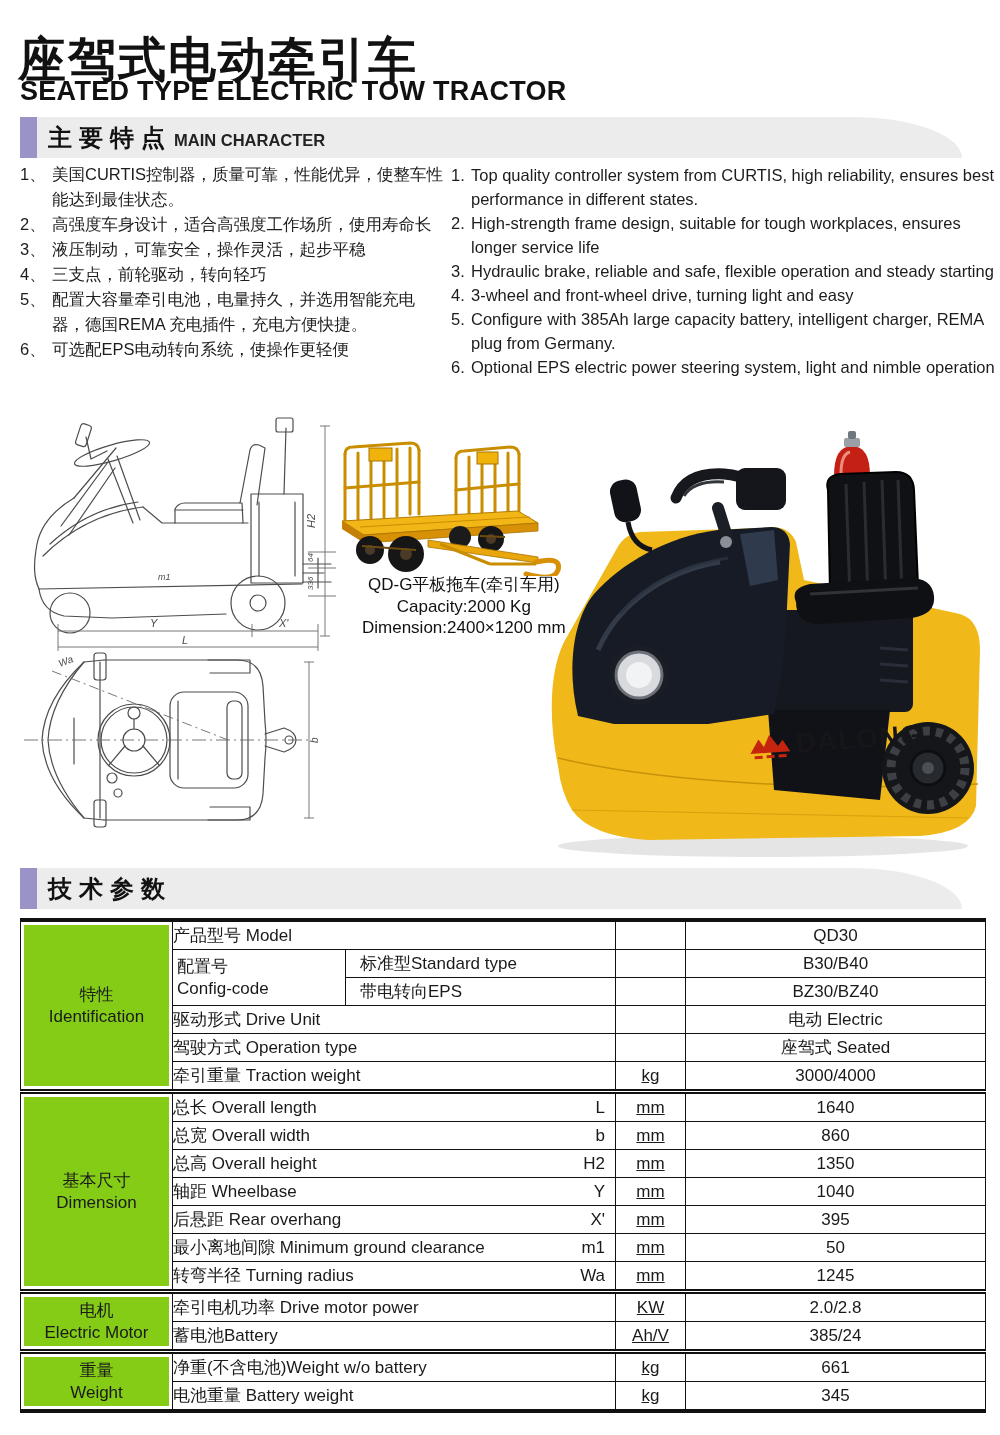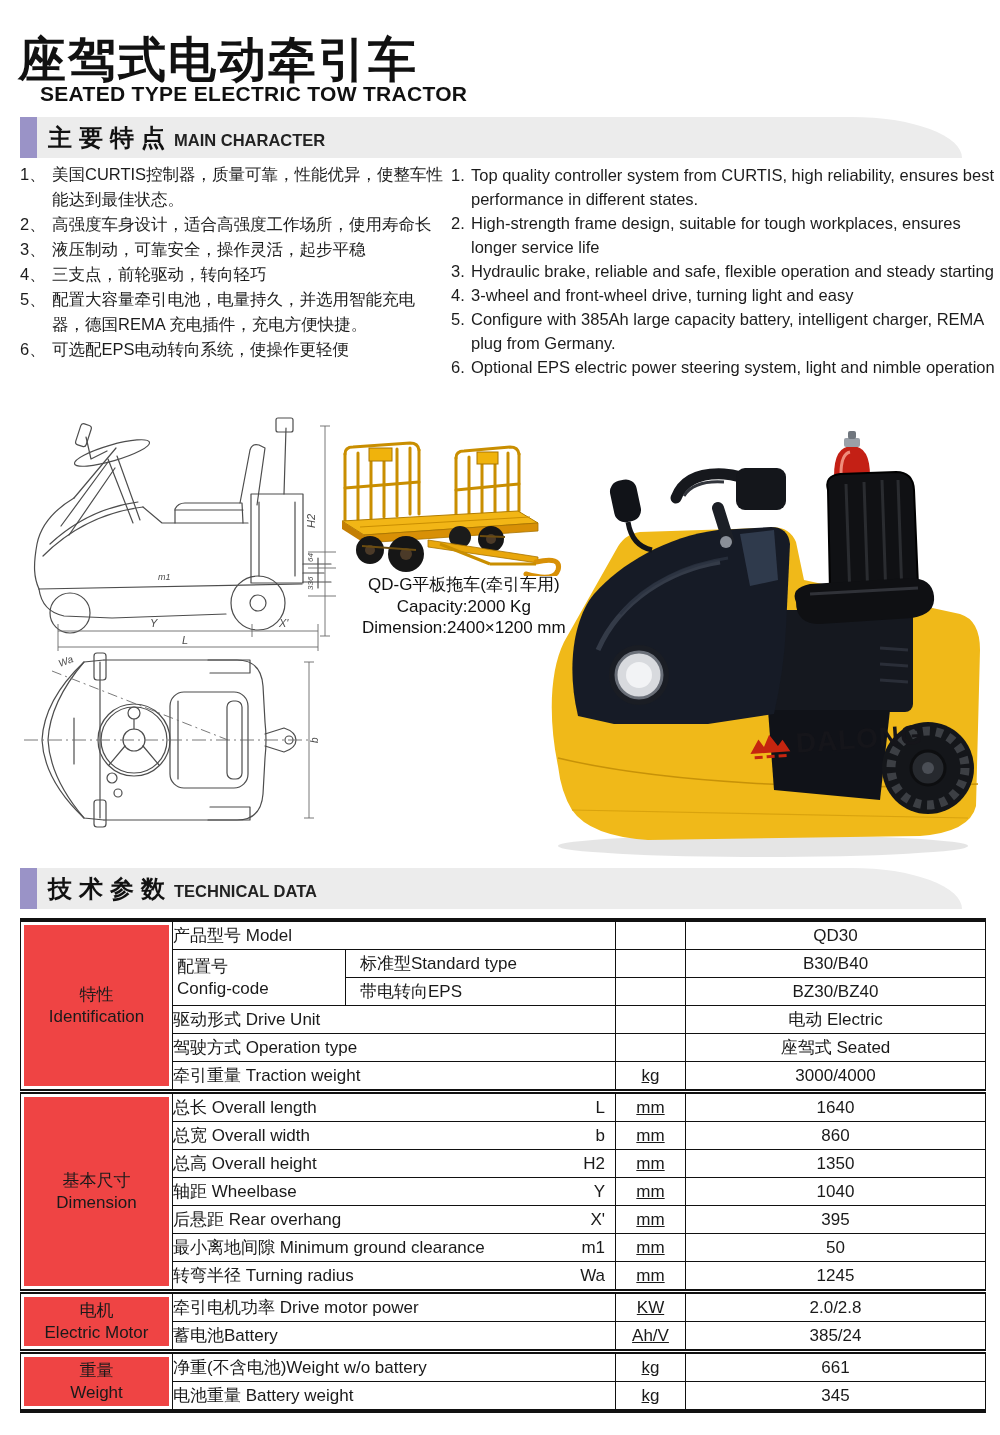--- a/index.html
+++ b/index.html
@@ -2,21 +2,21 @@
 <html><head>
 <meta charset="utf-8">
 <style>
   html,body{margin:0;padding:0;background:#fff;}
   body{width:1000px;height:1435px;position:relative;overflow:hidden;
        font-family:"Liberation Sans","DejaVu Sans",sans-serif;color:#1a1a1a;}
   .abs{position:absolute;}
 
   
   .title-zh{left:18px;top:28px;font-size:48px;font-weight:900;letter-spacing:2px;color:#111;}
-  .title-en{left:20px;top:82px;font-size:21px;font-weight:700;letter-spacing:0.3px;color:#111;margin-left:20px;}
+  .title-en{left:20px;top:76px;font-size:27px;font-weight:700;letter-spacing:0.3px;color:#111;}
 
   
   .sec-bar{left:20px;width:942px;height:41px;}
   .sec-accent{position:absolute;left:0;top:0;width:17px;height:41px;background:#9a93c7;}
   .sec-gray{position:absolute;left:17px;top:0;right:0;bottom:0;background:#ececec;
             border-top-right-radius:110px 41px;}
   .sec-text{position:absolute;left:28px;top:0;height:41px;display:flex;align-items:baseline;
             line-height:41px;}
   .sec-zh{font-size:24px;font-weight:900;letter-spacing:7px;color:#111;}
   .sec-en{font-size:16.5px;font-weight:700;color:#222;margin-left:2px;}
@@ -37,21 +37,21 @@
   .trailer-img{left:340px;top:424px;}
   .trailer-caption{left:362px;top:574px;font-size:17px;line-height:21.5px;color:#111;text-align:center;}
   .tractor-photo{left:528px;top:418px;}
 
   
   .tech-table{left:20px;top:918px;}
   table{border-collapse:collapse;table-layout:fixed;width:965px;}
   td{border:1.5px solid #111;font-size:17px;height:27px;padding:0;overflow:hidden;}
   table{border-top:4px solid #111;border-bottom:4px solid #111;}
   tbody.grp{border-bottom:5px double #111;}
-  td.glabel{background:#ef4444;box-shadow:inset 0 0 0 3px #fff;text-align:center;
+  td.glabel{background:#84cc16;box-shadow:inset 0 0 0 3px #fff;text-align:center;
             line-height:22px;font-size:17px;}
   td.param{}
   td.param .pwrap{display:flex;justify-content:space-between;align-items:center;padding-right:10px;gap:8px;}
   td.cfg{padding-left:4px;line-height:22px;}
   td.sub{padding-left:14px;margin-top:9px;}
   td.unit{text-align:center;text-decoration:underline;}
   td.value{text-align:center;}
 
   svg text{font-family:"Liberation Sans","DejaVu Sans",sans-serif;}
 </style>
@@ -314,21 +314,20 @@
     <text x="46" y="8" font-size="28" font-weight="900" letter-spacing="1" fill="#15151a">DALONG</text>
   </g>
 </svg>
 </div>
 
 <div class="abs sec-bar" style="top:868px;">
   <div class="sec-accent"></div>
   <div class="sec-gray"></div>
   <div class="sec-text">
     <span class="sec-zh">技术参数</span>
-    <span class="sec-en">TECHNICAL DATA</span>
   </div>
 </div>
 
 <div class="abs tech-table">
 <table>
   <colgroup>
         <col style="width:152px">
         <col style="width:173px">
         <col style="width:270px">
         <col style="width:70px">

